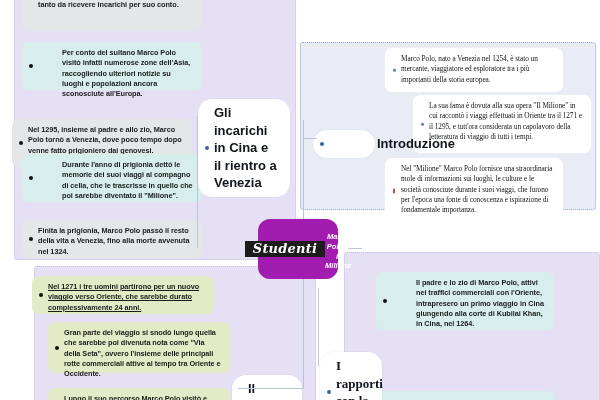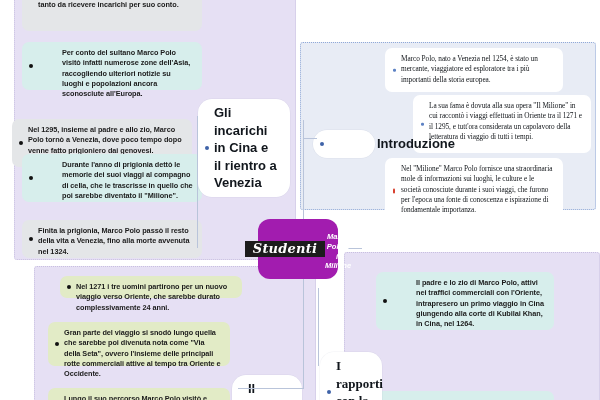--- a/index.html
+++ b/index.html
@@ -213,26 +213,26 @@
   </div>
 
   <div class="pill" style="left:198px; top:99px; width:92px;">
     <span class="pdot"></span>
     <span style="white-space:pre-line;">Gli incarichi in Cina e
 il rientro a Venezia</span>
   </div>
 
   <div class="group group-lav" id="grp-viaggio"></div>
 
-  <div class="card card-green" style="left:60px; top:276px; width:182px; height:22px;">
+  <div class="card card-green" style="left:32px; top:276px; width:182px; height:38px;text-decoration:underline;">
     <span class="dot"></span>
     <span>Nel 1271 i tre uomini partirono per un nuovo viaggio verso Oriente, che sarebbe durato complessivamente 24 anni.</span>
   </div>
 
-  <div class="card card-green" style="left:48px; top:322px; width:182px; height:44px;">
+  <div class="card card-green" style="left:48px; top:322px; width:182px; height:51px;">
     <span class="dot"></span>
     <span>Gran parte del viaggio si snodò lungo quella che sarebbe poi divenuta nota come "Via della Seta", ovvero l'insieme delle principali rotte commerciali attive al tempo tra Oriente e Occidente.</span>
   </div>
 
   <div class="card card-green" style="left:48px; top:388px; width:182px; height:34px;">
     
     <span>Lungo il suo percorso Marco Polo visitò e</span>
   </div>
 
   <div class="pill" style="left:232px; top:375px; width:70px;">

